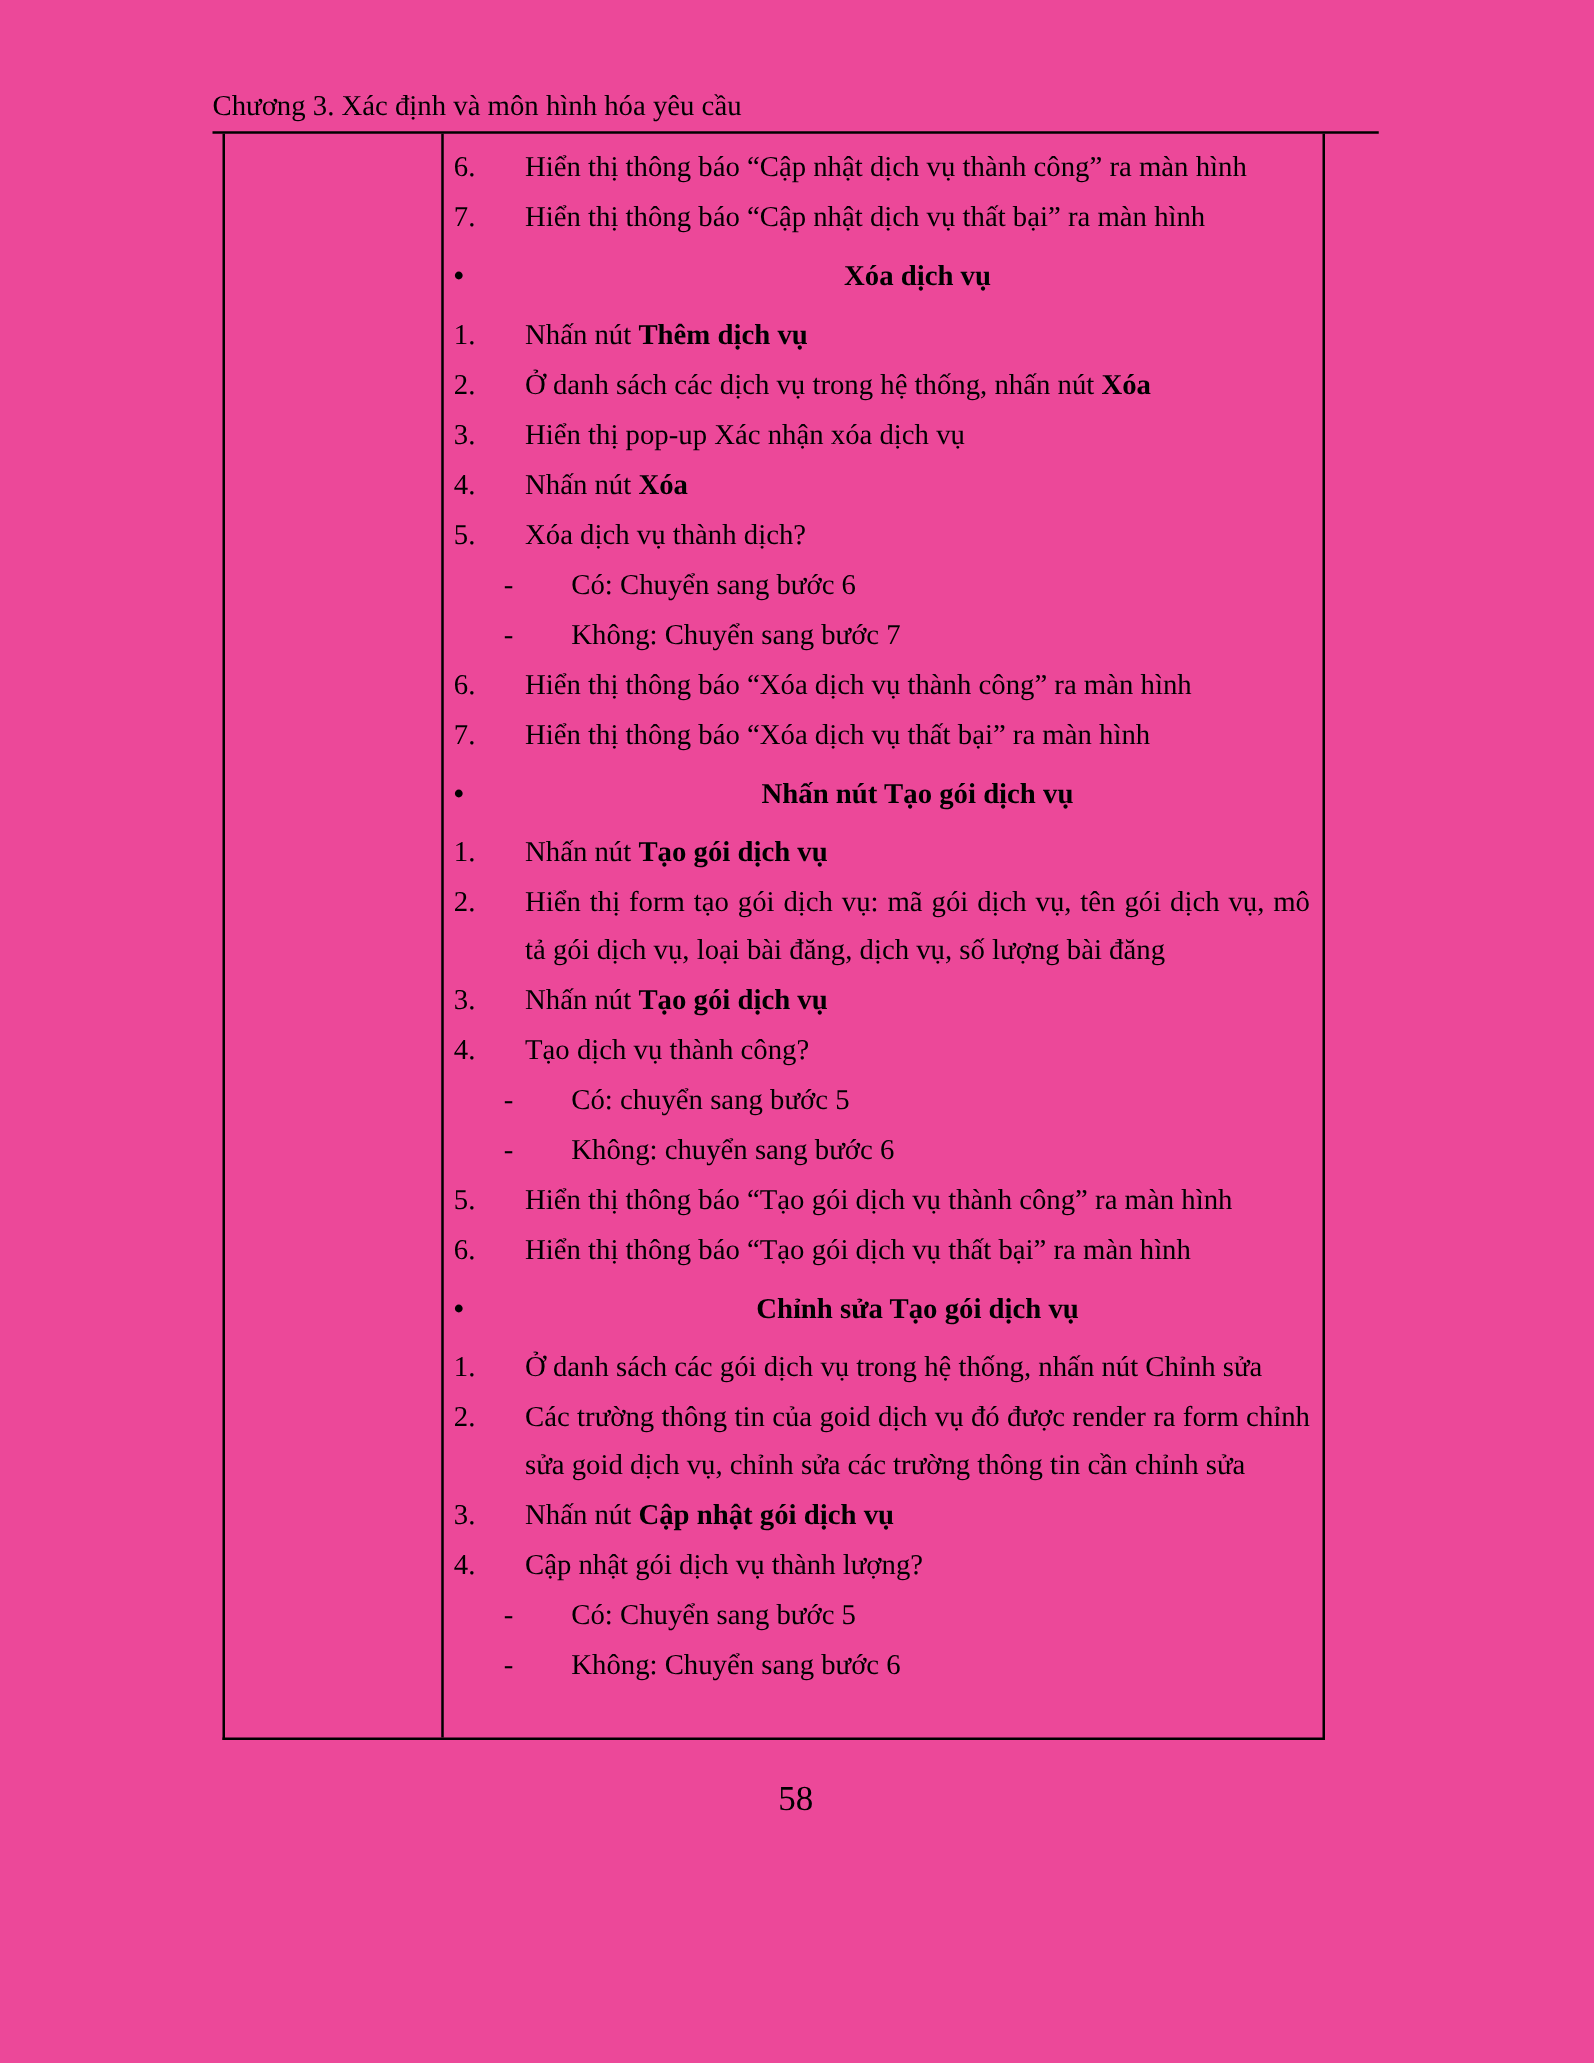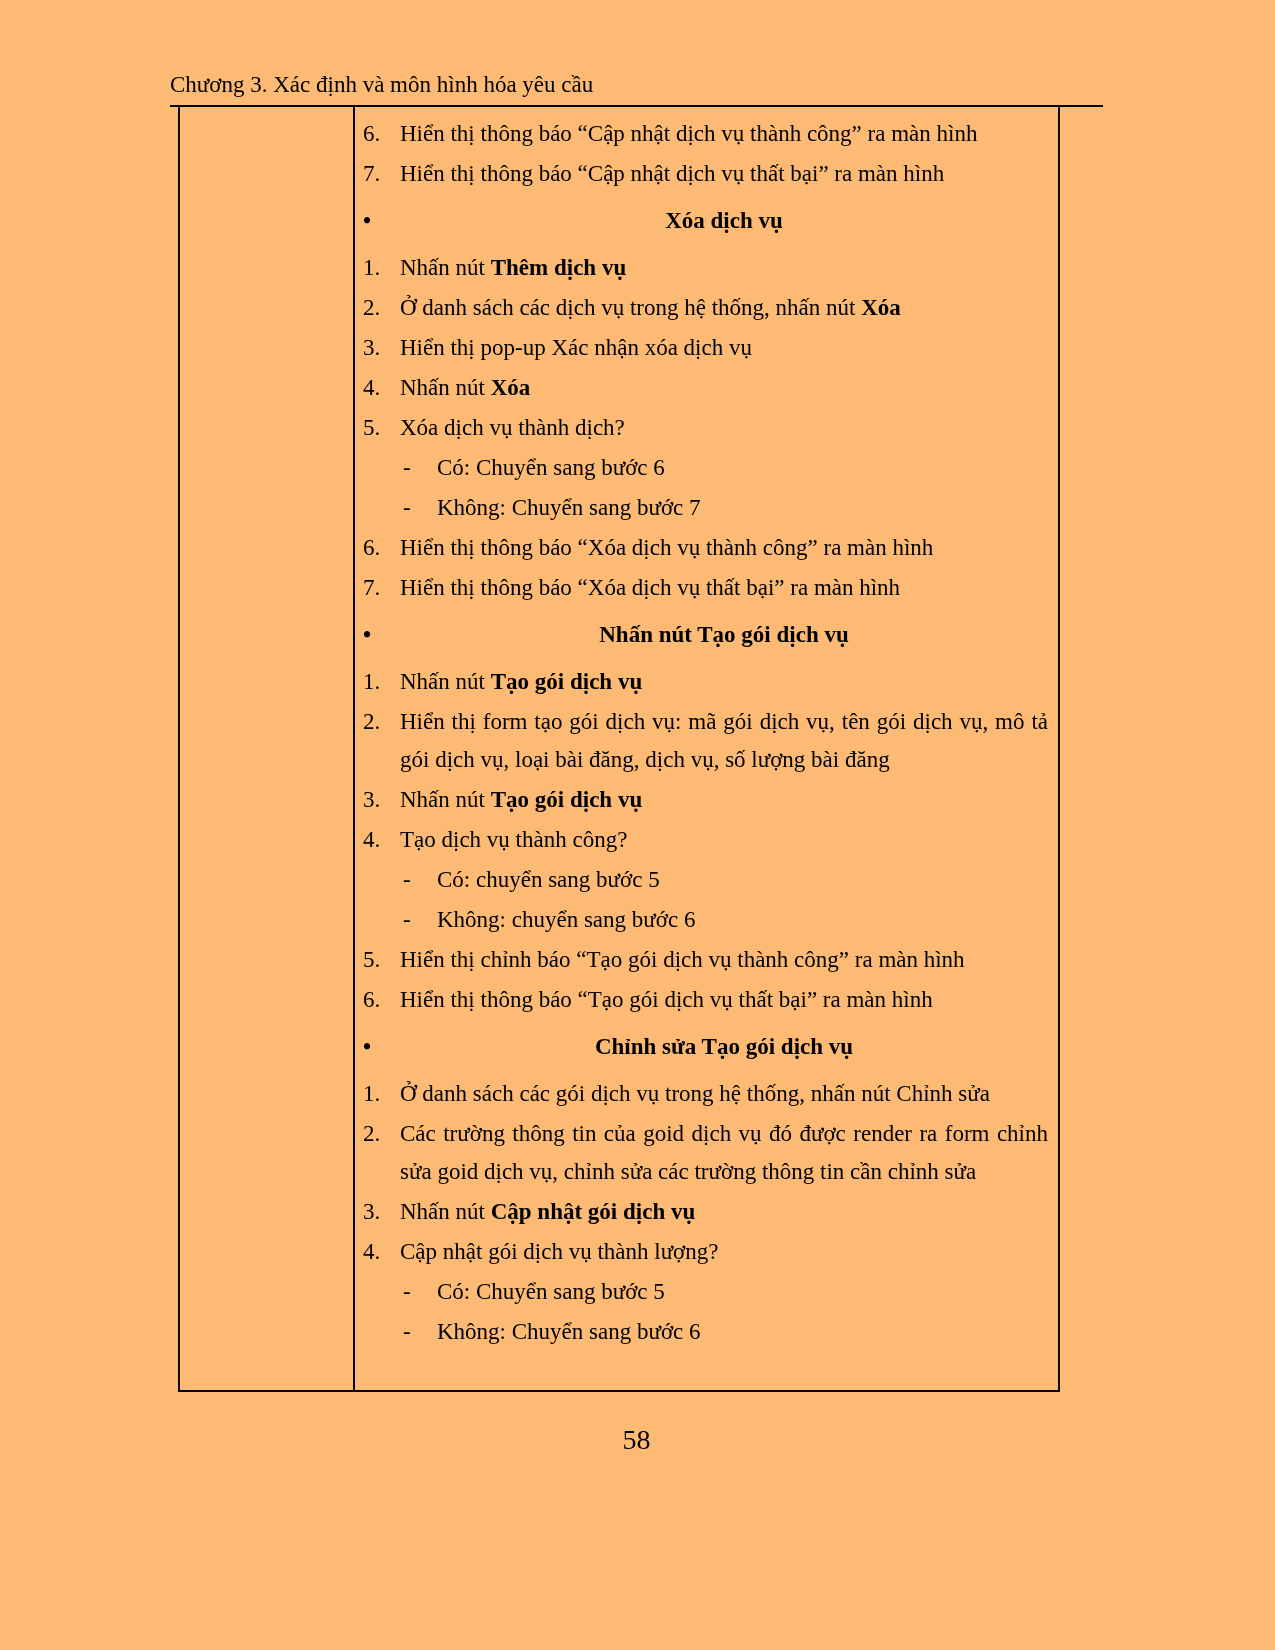--- a/index.html
+++ b/index.html
@@ -6,21 +6,21 @@
     margin: 0;
     padding: 0;
     background: #ffffff;
     color: #000000;
     font-family: "Liberation Serif", "DejaVu Serif", serif;
   }
   .page {
     position: relative;
     width: 1275px;
     height: 1650px;
-    background: #fdba74;
+    background: #ec4899;
     box-sizing: border-box;
     padding: 72px 0 0 170px;
   }
   .header {
     width: 933px;
     font-size: 23px;
     line-height: 26px;
     padding-bottom: 7px;
     border-bottom: 2px solid #000000;
     box-sizing: border-box;
@@ -52,20 +52,21 @@
     line-height: 38px;
     margin-bottom: 2px;
   }
   .item .marker {
     width: 37px;
     flex-shrink: 0;
   }
   .item .text {
     flex: 1;
     text-align: justify;
+    margin-left: 20px;
   }
   .item.bullet {
     margin-top: 9px;
     margin-bottom: 9px;
   }
   .item.bullet .text {
     font-weight: bold;
     text-align: center;
   }
   .item.bullet .marker {
@@ -167,21 +168,21 @@
           <div class="item dash">
             <span class="marker">-</span>
             <span class="text"><span>Có: chuyển sang bước 5</span></span>
           </div>
           <div class="item dash">
             <span class="marker">-</span>
             <span class="text"><span>Không: chuyển sang bước 6</span></span>
           </div>
           <div class="item num">
             <span class="marker">5.</span>
-            <span class="text"><span>Hiển thị chỉnh báo “Tạo gói dịch vụ thành công” ra màn hình</span></span>
+            <span class="text"><span>Hiển thị thông báo “Tạo gói dịch vụ thành công” ra màn hình</span></span>
           </div>
           <div class="item num">
             <span class="marker">6.</span>
             <span class="text"><span>Hiển thị thông báo “Tạo gói dịch vụ thất bại” ra màn hình</span></span>
           </div>
           <div class="item bullet">
             <span class="marker">•</span>
             <span class="text"><strong>Chỉnh sửa Tạo gói dịch vụ</strong></span>
           </div>
           <div class="item num">

